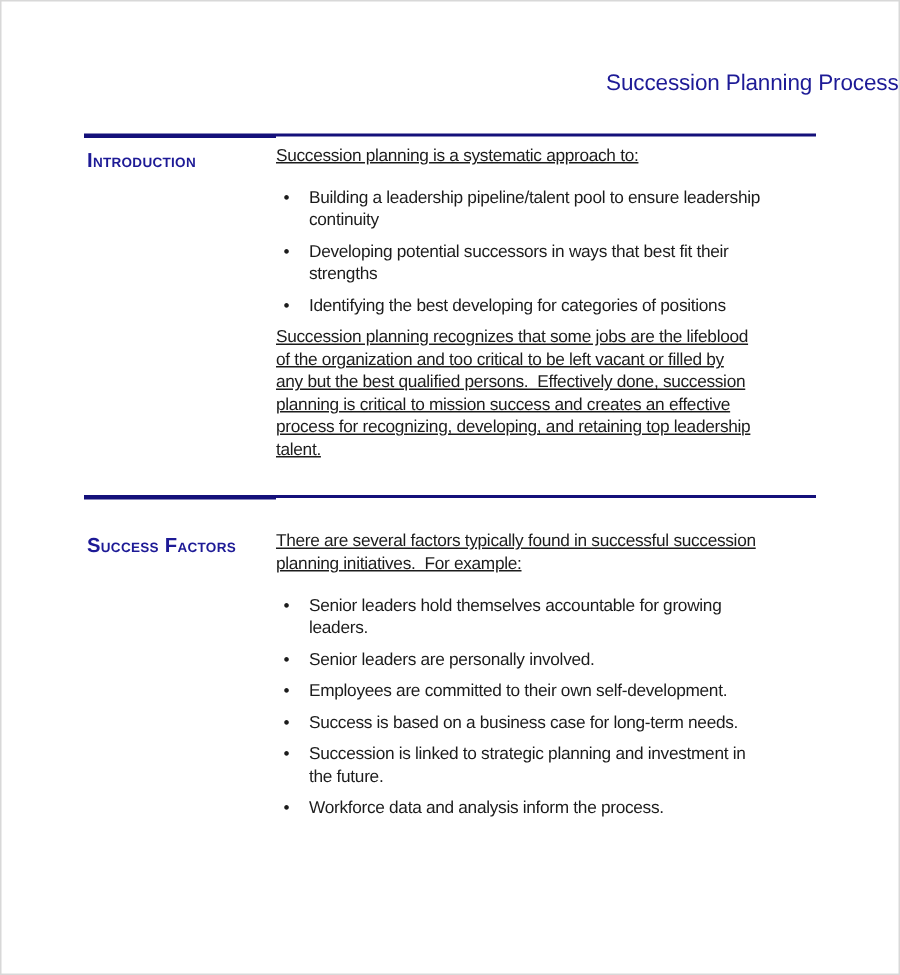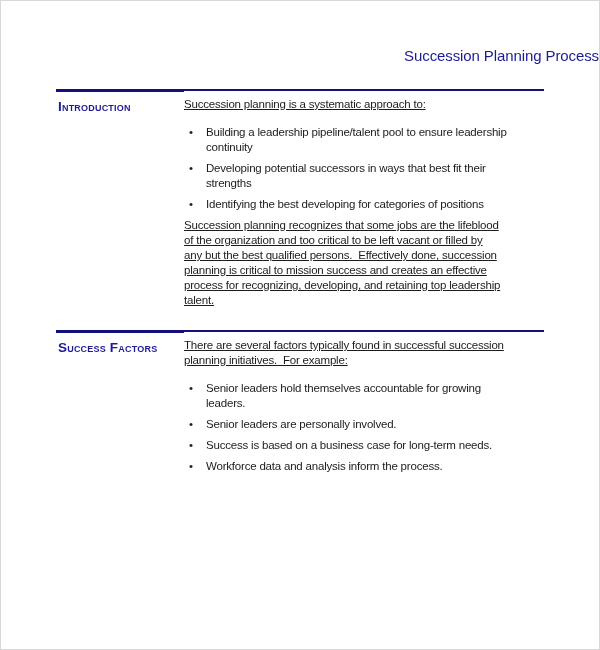--- a/index.html
+++ b/index.html
@@ -55,20 +55,21 @@
     top: 0;
     height: 1.5px;
     background: var(--navy-rule, #14107a);
   }
   .section-body {
     position: relative;
     padding: 5px 0 22px 128px;
   }
   .section:last-of-type .section-body {
     padding-bottom: 0;
+    margin-top: 16px;
   }
   .label {
     position: absolute;
     left: 2px;
     top: 7px;
     font-size: 13.5px;
     font-weight: bold;
     font-variant: small-caps;
     letter-spacing: 0.2px;
     color: var(--navy-heading, #1d1a96);
@@ -140,21 +141,24 @@
       <div class="rule"></div>
       <div class="section-body">
         <div class="label">Success Factors</div>
         <div class="col-content">
           <p class="doc">There are several factors typically found in successful succession
 planning initiatives.  For example:</p>
           <ul class="doc-list">
             <li>Senior leaders hold themselves accountable for growing
 leaders.</li>
             <li>Senior leaders are personally involved.</li>
+            <li>Employees are committed to their own self-development.</li>
             <li>Success is based on a business case for long-term needs.</li>
+            <li>Succession is linked to strategic planning and investment in
+the future.</li>
             <li>Workforce data and analysis inform the process.</li>
           </ul>
         </div>
       </div>
     </section>
 
   </div>
 </div>
 
 </body></html>

